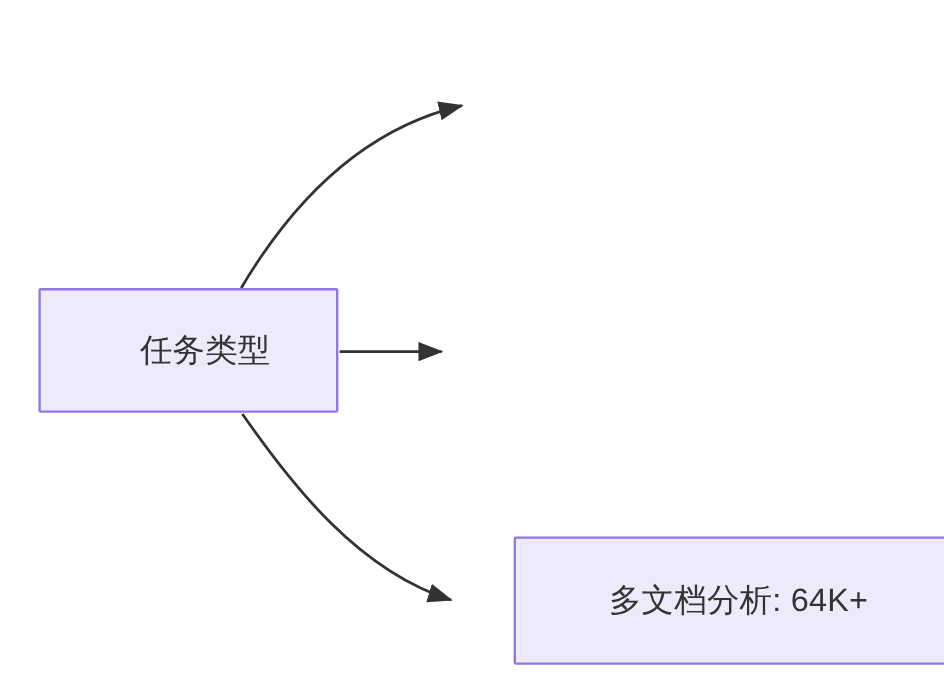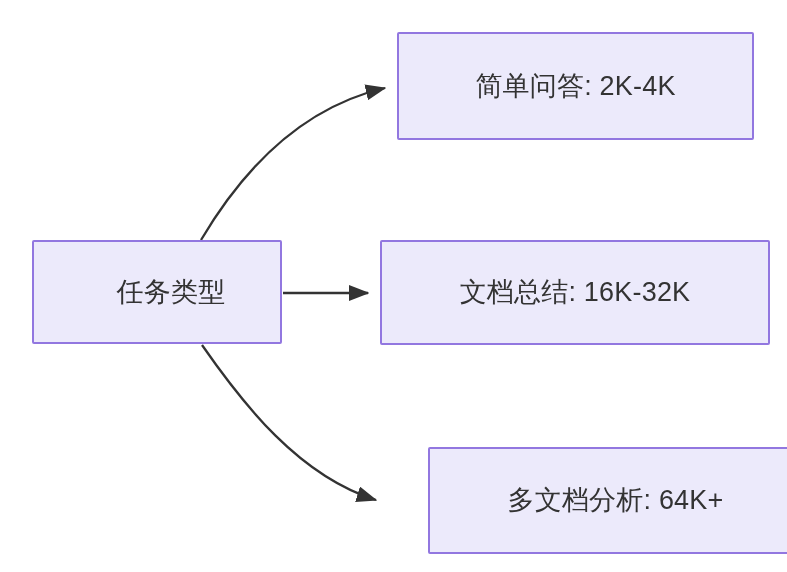--- a/index.html
+++ b/index.html
@@ -98,25 +98,19 @@
 
     <path d="M 283 293 L 368 293" fill="none" stroke="#333333" stroke-width="2.3" marker-end="url(#arrowhead)"></path>
 
     <path d="M 202 345 C 243 404, 299 476, 376 500" fill="none" stroke="#333333" stroke-width="2.3" marker-end="url(#arrowhead)"></path>
   </svg>
 
   <div class="node" id="node-root">
     <span class="node-label">任务类型</span>
   </div>
 
-  <div class="node" id="node-simple-qa">
-    <span class="node-label">简单问答: 2K-4K</span>
-  </div>
 
-  <div class="node" id="node-doc-summary">
-    <span class="node-label">文档总结: 16K-32K</span>
-  </div>
 
   <div class="node" id="node-multi-doc">
     <span class="node-label">多文档分析: 64K+</span>
   </div>
 
 </div>
 
 </body></html>

